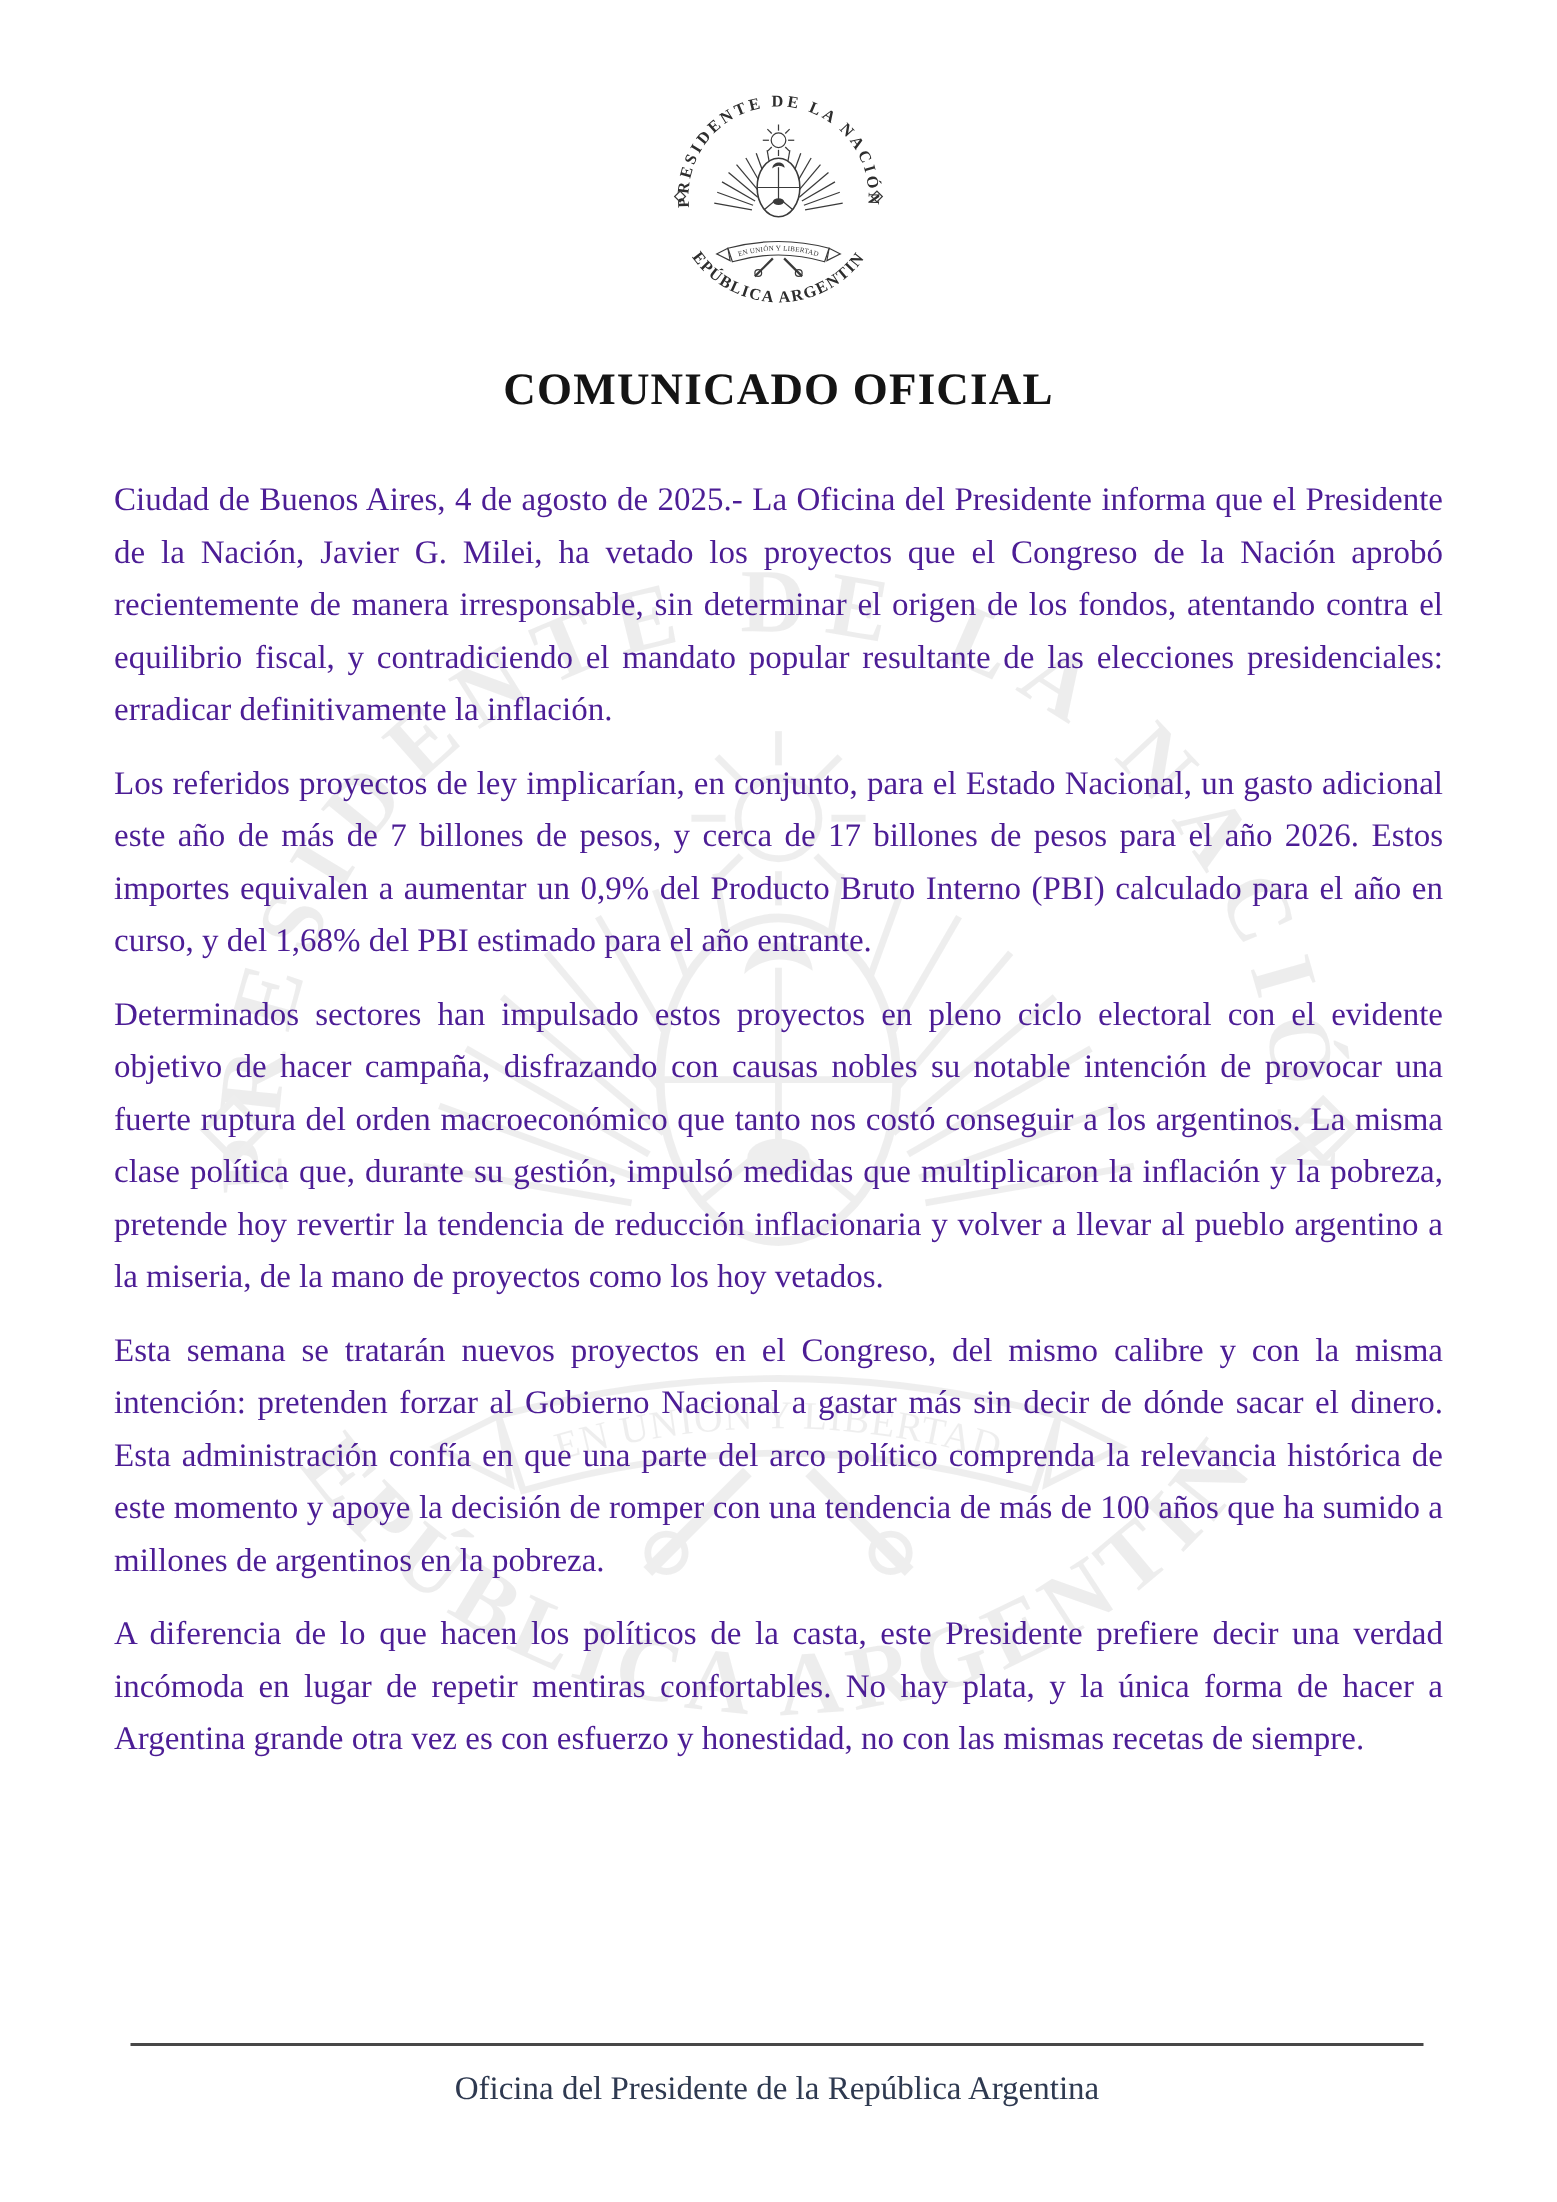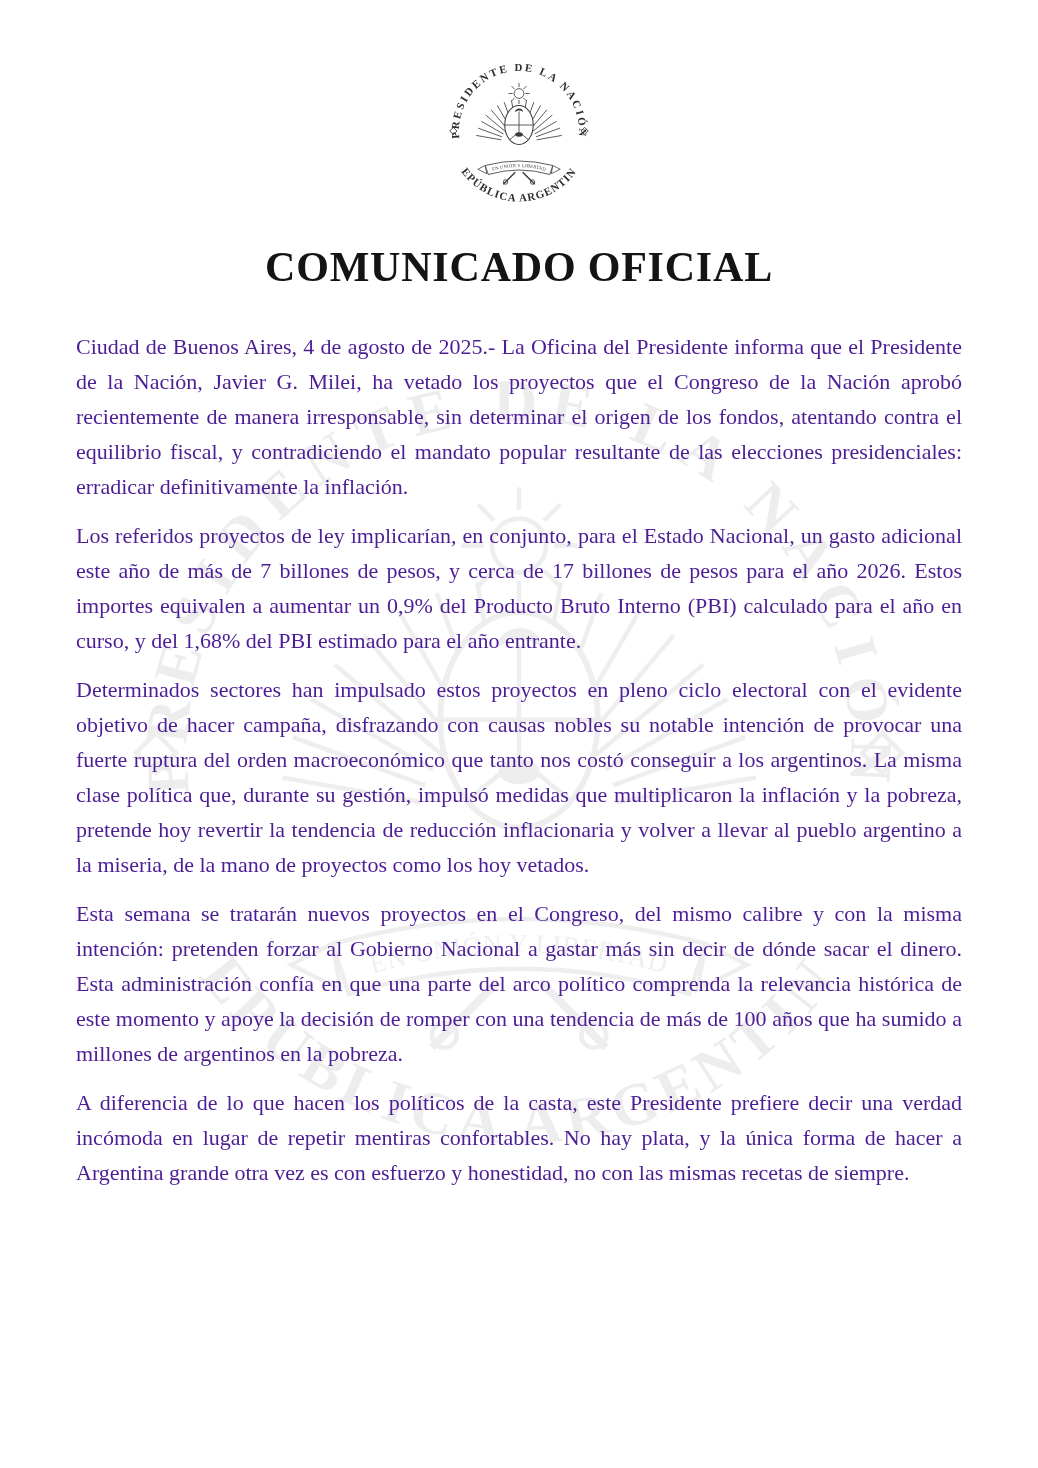--- a/index.html
+++ b/index.html
@@ -26,21 +26,21 @@
   .content { position:relative; z-index:1; padding:0 76px; }
   .seal {
     display:block;
     width:150px;
     height:150px;
     margin:56px auto 0;
   }
   .title {
     margin-top:37px;
     text-align:center;
-    font-size:42px;
+    font-size:30px;
     font-weight:700;
     letter-spacing:0.8px;
     color:#141414;
   }
   .body { margin-top:38px; }
   .body p {
     font-size:22px;
     line-height:35px;
     text-align:justify;
     color:#4c1d95;
@@ -165,14 +165,18 @@
 
     <div class="body">
       <p>Ciudad de Buenos Aires, 4 de agosto de 2025.- La Oficina del Presidente informa que el Presidente de la Nación, Javier G. Milei, ha vetado los proyectos que el Congreso de la Nación aprobó recientemente de manera irresponsable, sin determinar el origen de los fondos, atentando contra el equilibrio fiscal, y contradiciendo el mandato popular resultante de las elecciones presidenciales: erradicar definitivamente la inflación.</p>
       <p>Los referidos proyectos de ley implicarían, en conjunto, para el Estado Nacional, un gasto adicional este año de más de 7 billones de pesos, y cerca de 17 billones de pesos para el año 2026. Estos importes equivalen a aumentar un 0,9% del Producto Bruto Interno (PBI) calculado para el año en curso, y del 1,68% del PBI estimado para el año entrante.</p>
       <p>Determinados sectores han impulsado estos proyectos en pleno ciclo electoral con el evidente objetivo de hacer campaña, disfrazando con causas nobles su notable intención de provocar una fuerte ruptura del orden macroeconómico que tanto nos costó conseguir a los argentinos. La misma clase política que, durante su gestión, impulsó medidas que multiplicaron la inflación y la pobreza, pretende hoy revertir la tendencia de reducción inflacionaria y volver a llevar al pueblo argentino a la miseria, de la mano de proyectos como los hoy vetados.</p>
       <p>Esta semana se tratarán nuevos proyectos en el Congreso, del mismo calibre y con la misma intención: pretenden forzar al Gobierno Nacional a gastar más sin decir de dónde sacar el dinero. Esta administración confía en que una parte del arco político comprenda la relevancia histórica de este momento y apoye la decisión de romper con una tendencia de más de 100 años que ha sumido a millones de argentinos en la pobreza.</p>
       <p>A diferencia de lo que hacen los políticos de la casta, este Presidente prefiere decir una verdad incómoda en lugar de repetir mentiras confortables. No hay plata, y la única forma de hacer a Argentina grande otra vez es con esfuerzo y honestidad, no con las mismas recetas de siempre.</p>
     </div>
   </div>
 
+  <div class="footer">
+    <div class="footer-divider"></div>
+    <div class="footer-text">Oficina del Presidente de la República Argentina</div>
+  </div>
 
 </div>
 
 </body></html>

